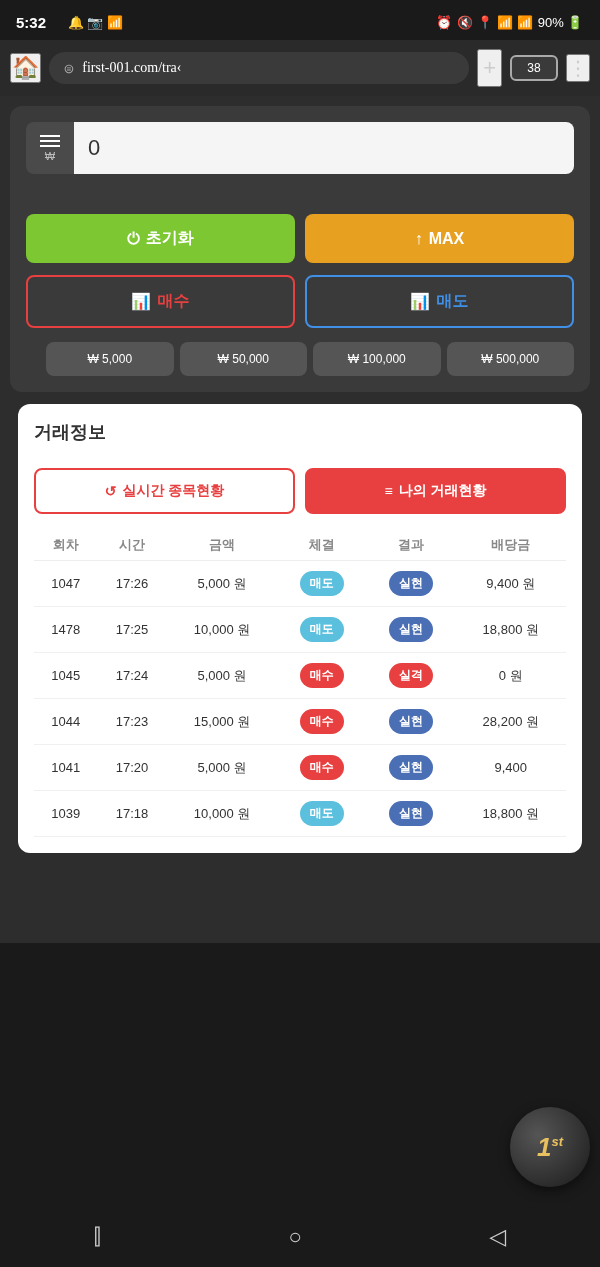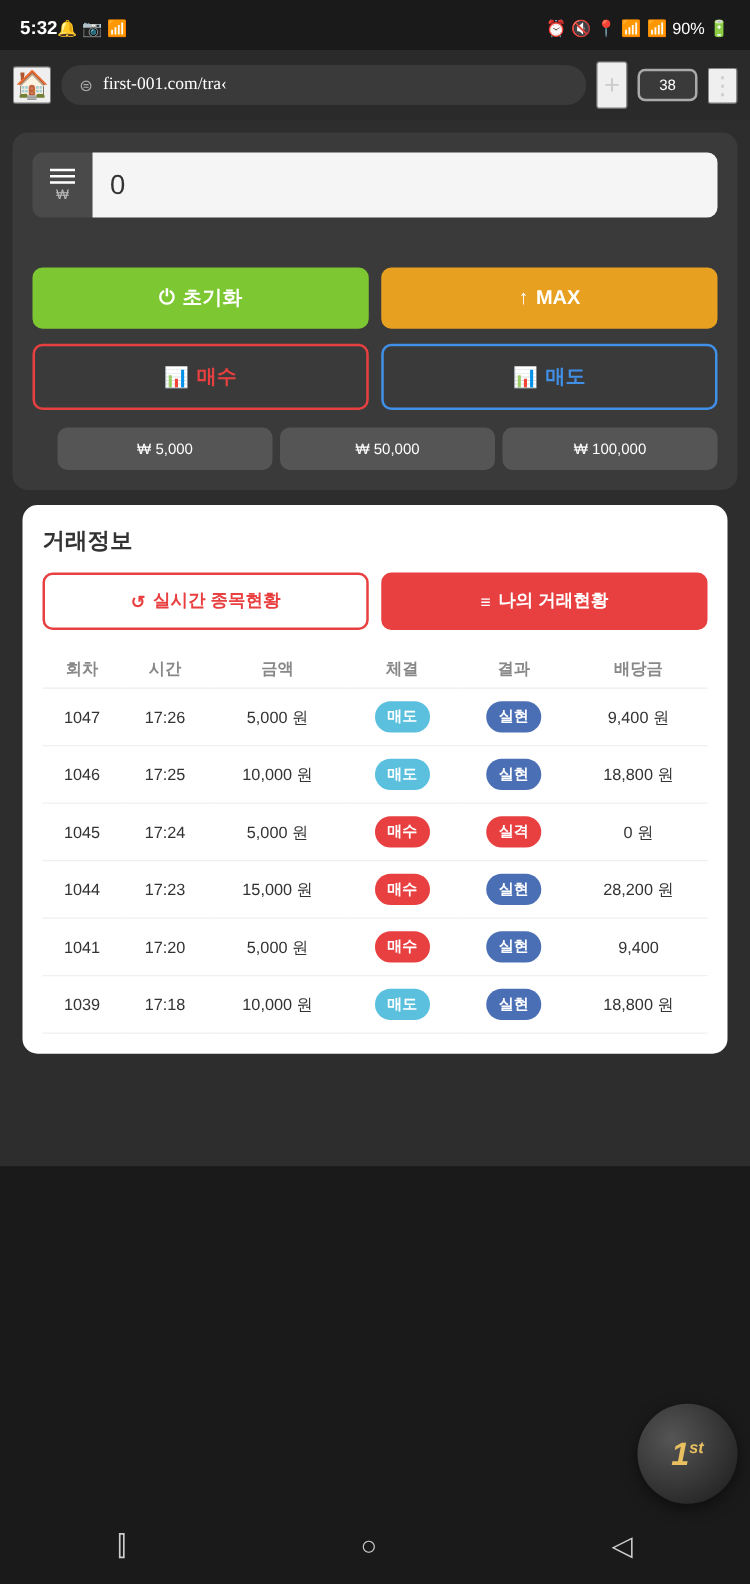--- a/index.html
+++ b/index.html
@@ -22,21 +22,21 @@
       align-items: center;
       padding: 8px 16px 4px 16px;
       height: 40px;
     }
     .status-left {
       font-size: 15px;
       font-weight: bold;
       color: #fff;
       display: flex;
       align-items: center;
-      gap: 0;
+      gap: 22px;
     }
     .status-right {
       font-size: 13px;
       color: #fff;
       display: flex;
       align-items: center;
       gap: 4px;
     }
 
     
@@ -253,21 +253,21 @@
     .trading-info {
       background: #fff;
       border-radius: 12px;
       padding: 16px;
       margin: 8px 8px 80px 8px;
     }
     .section-title {
       font-size: 18px;
       font-weight: bold;
       color: #333;
-      margin-bottom: 14px;
+      margin-bottom: 24px;
     }
 
     
     .info-tabs {
       display: flex;
       gap: 10px;
       margin-bottom: 16px;
     }
     .tab-realtime {
       flex: 1;
@@ -328,21 +328,21 @@
       color: #fff;
     }
     .badge-sell { background: #5bc0de; }
     .badge-buy { background: #e84040; }
     .badge-success { background: #4a6fb5; }
     .badge-fail { background: #e84040; }
 
     
     .logo-overlay {
       position: fixed;
-      bottom: 64px;
+      bottom: 80px;
       right: 10px;
       width: 80px;
       height: 80px;
       border-radius: 50%;
       background: radial-gradient(circle at 35% 35%, #555, #1a1a1a);
       display: flex;
       align-items: center;
       justify-content: center;
       z-index: 100;
       box-shadow: 0 4px 12px rgba(0,0,0,0.5);
@@ -446,20 +446,21 @@
       <button class="btn-sell">
         <span>📊</span>
         <span>매도</span>
       </button>
     </div>
 
     <div class="quick-amounts">
       <button class="btn-amount">₩ 5,000</button>
       <button class="btn-amount">₩ 50,000</button>
       <button class="btn-amount">₩ 100,000</button>
+      <button class="btn-amount">₩ 500,000</button>
     </div>
 
   </div>
 
   <div class="trading-info">
 
     <div class="section-title">거래정보</div>
 
     <div class="info-tabs">
       <button class="tab-realtime">
@@ -486,21 +487,21 @@
       <tbody id="trade-table-body">
       <tr>
     <td>1047</td>
     <td>17:26</td>
     <td>5,000 원</td>
     <td><span class="badge badge-sell">매도</span></td>
     <td><span class="badge badge-success">실현</span></td>
     <td>9,400 원</td>
   </tr>
           <tr>
-    <td>1046</td>
+    <td>1478</td>
     <td>17:25</td>
     <td>10,000 원</td>
     <td><span class="badge badge-sell">매도</span></td>
     <td><span class="badge badge-success">실현</span></td>
     <td>18,800 원</td>
   </tr>
           <tr>
     <td>1045</td>
     <td>17:24</td>
     <td>5,000 원</td>

